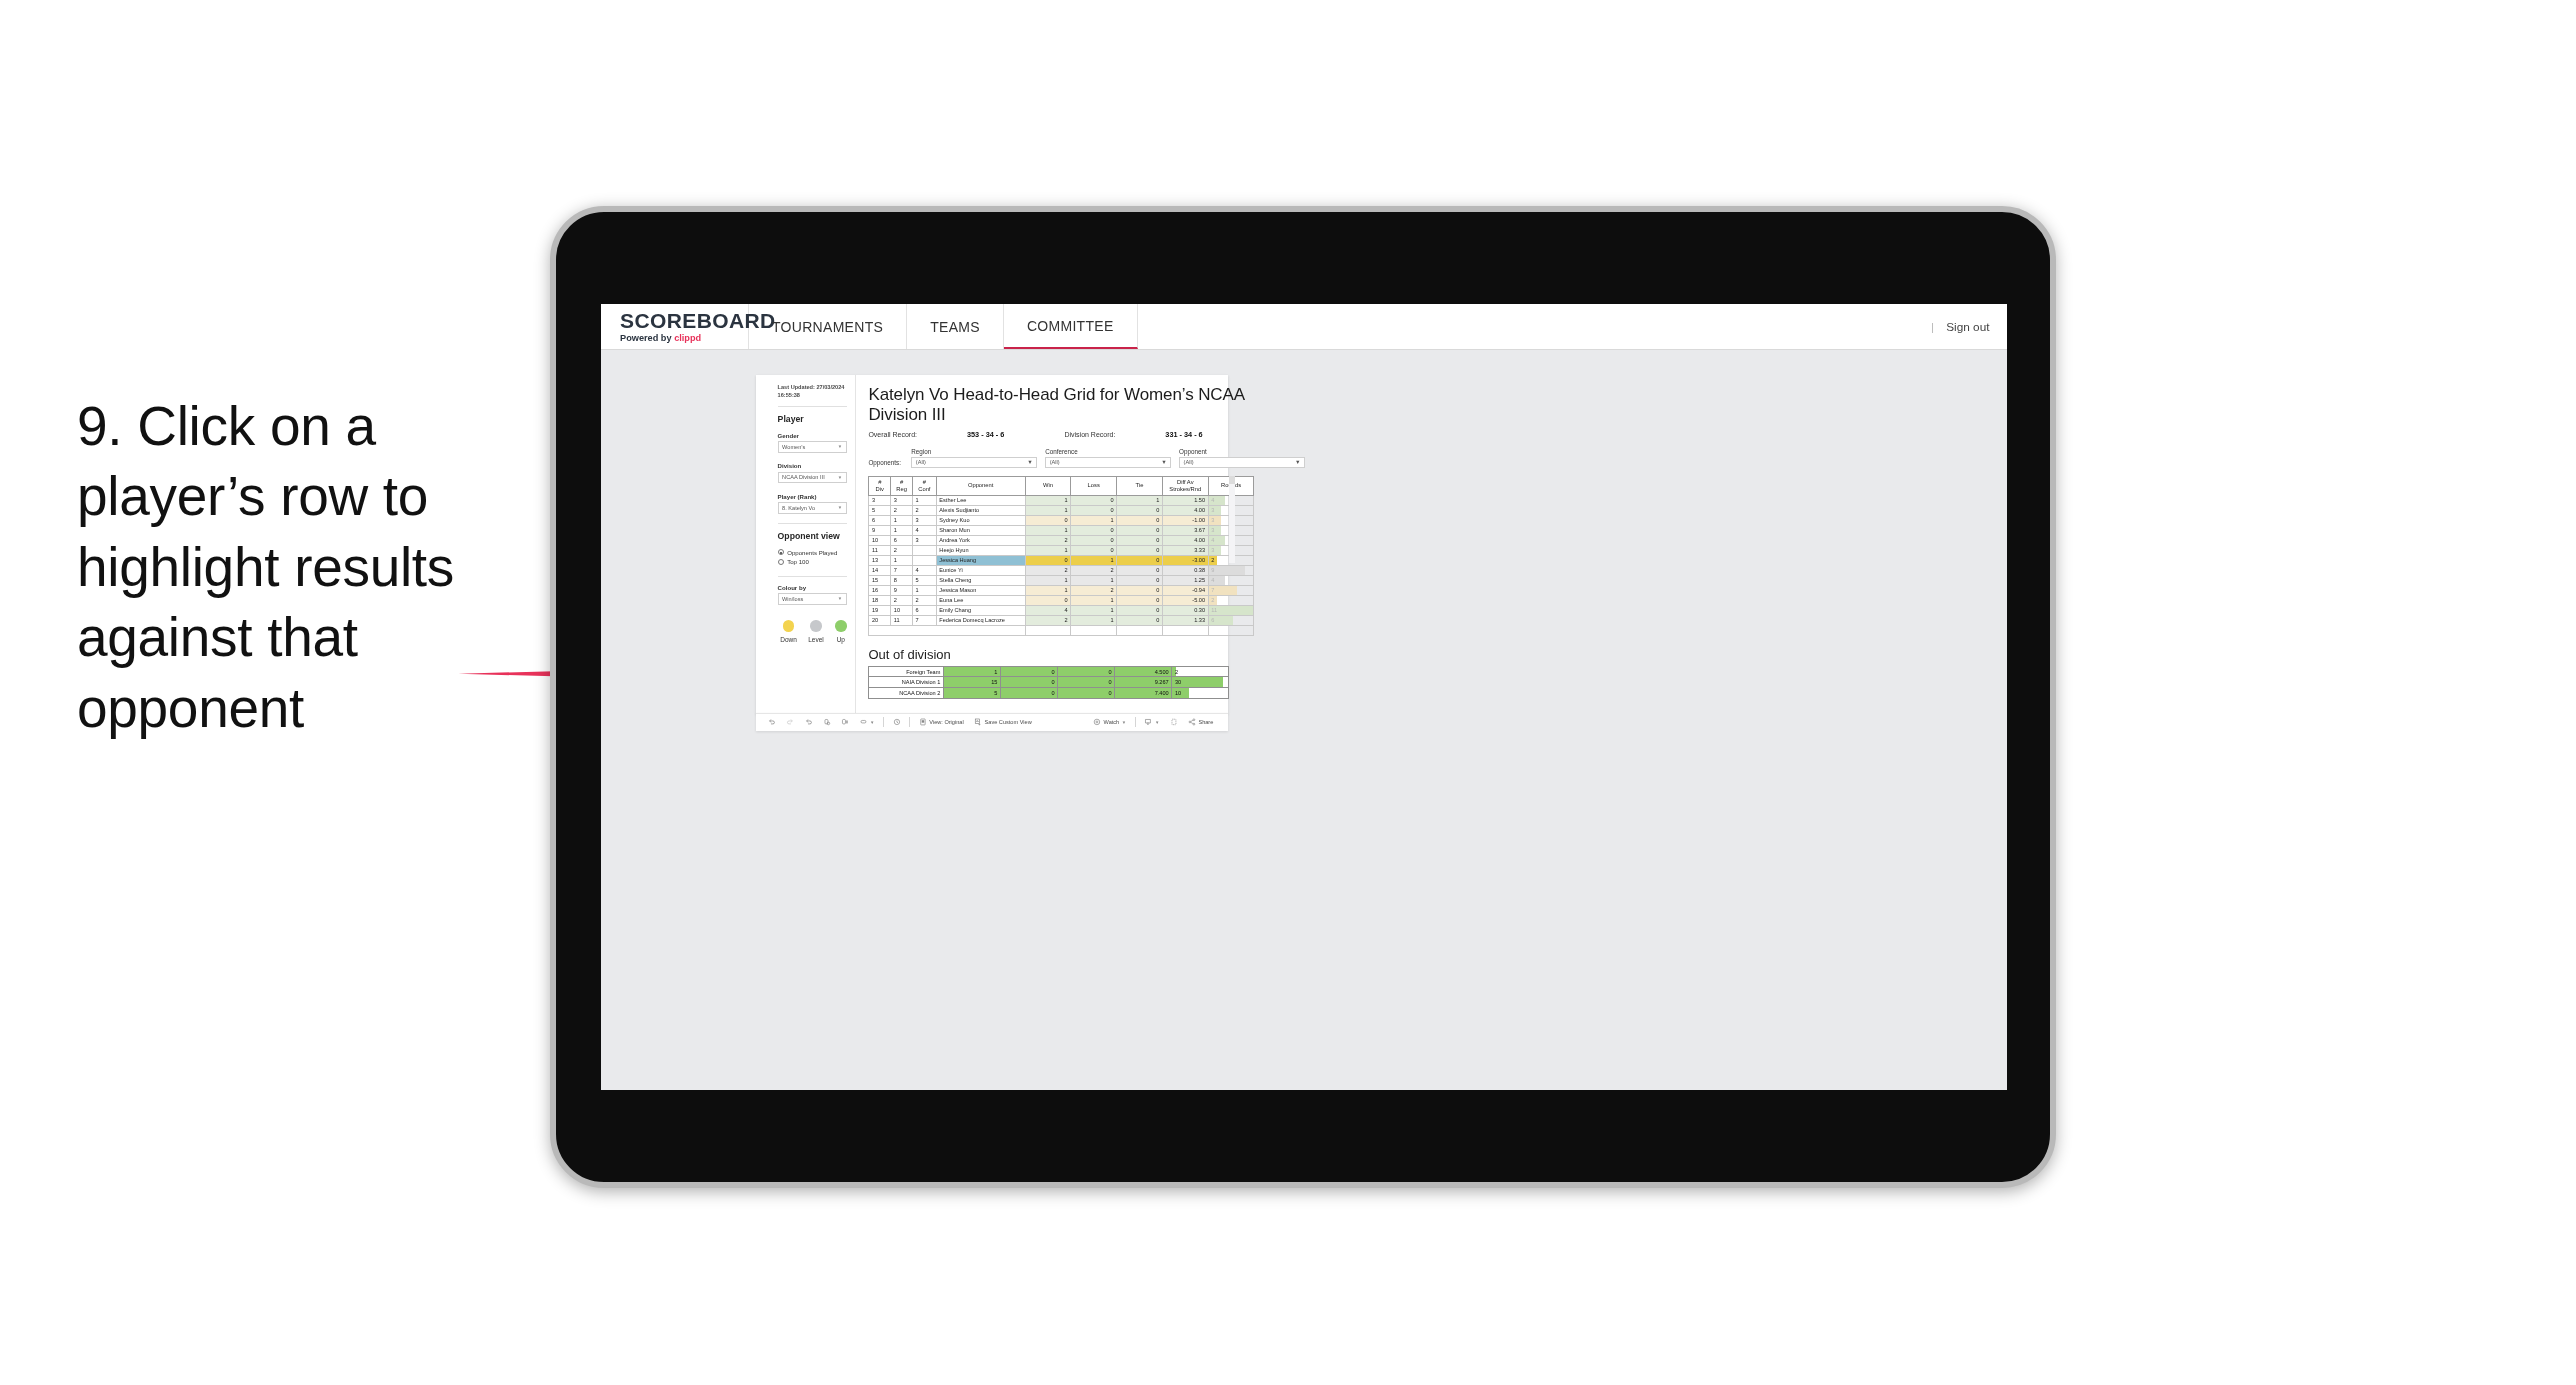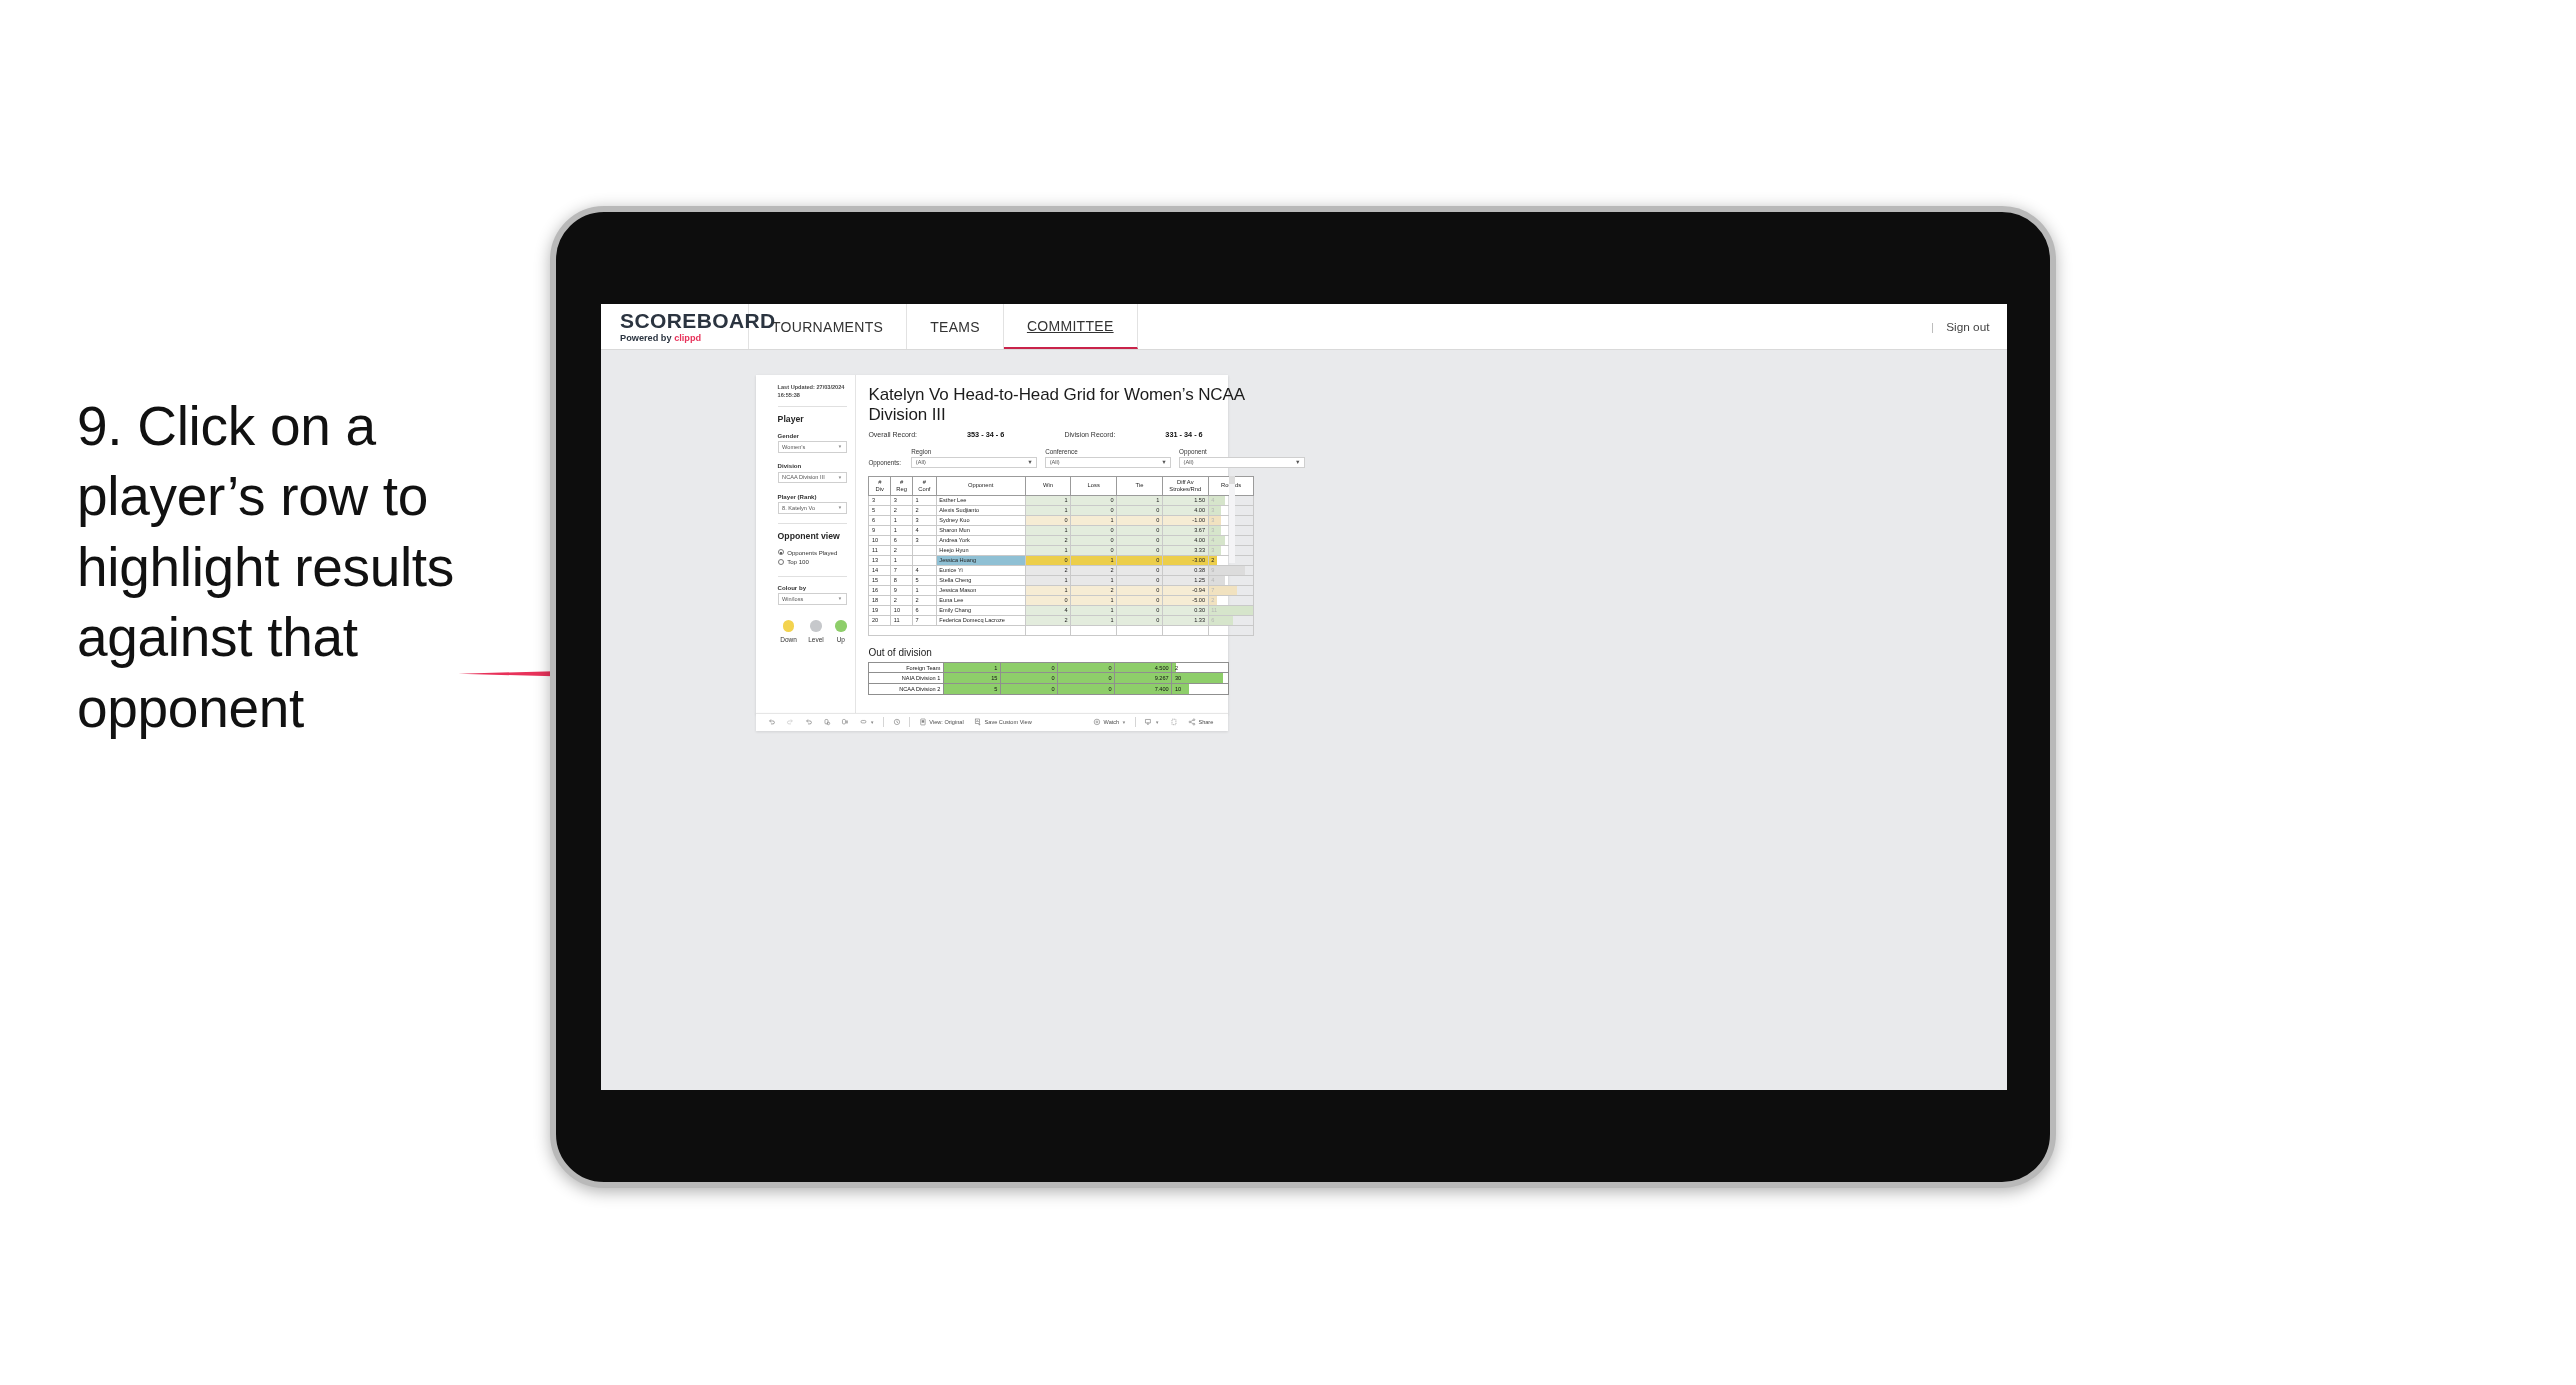--- a/index.html
+++ b/index.html
@@ -33,21 +33,21 @@
   .topbar{height:45px;background:#ffffff;display:flex;align-items:stretch;
           border-bottom:0.9px solid #d9d9d9;position:relative;}
   .brand{width:148px;display:flex;flex-direction:column;justify-content:center;
          padding-left:19px;border-right:0.9px solid #e2e2e2;box-sizing:border-box;}
   .brand .bname{font-size:21px;font-weight:bold;color:#2b3440;letter-spacing:0.4px;
                 font-family:"Liberation Sans",sans-serif;line-height:1;}
   .brand .bsub{font-size:9.2px;color:#2b3440;font-weight:bold;margin-top:2.6px;}
   .brand .bsub .pink{color:#e8325a;}
   .navitem{display:flex;align-items:center;padding:0 23px;font-size:14px;color:#333;
            border-right:0.9px solid #e2e2e2;letter-spacing:0.3px;cursor:pointer;}
-  .navitem.active{border-bottom:2.6px solid #c9234a;text-decoration:underline;}
+  .navitem.active{border-bottom:2.6px solid #c9234a;}
   .signout{position:absolute;right:17.5px;top:0;bottom:0;display:flex;align-items:center;
            font-size:11.8px;color:#444;gap:12.2px;}
   .signout .bar{color:#bbb;}
 
   
   .subnav{height:33px;background:#fafafa;border-bottom:0.9px solid #d9d9d9;
           display:flex;align-items:center;padding-left:19px;gap:31px;}
   .subnav span{font-size:11.8px;color:#3a3a3a;letter-spacing:0.3px;cursor:pointer;}
   .subnav span.active{color:#e8325a;}
 
@@ -109,21 +109,21 @@
   .g-light{background:#e3ecdd;}
   .y-light{background:#f6ecd4;}
   .gr-light{background:#e8e8e8;}
   .barbox{position:absolute;left:0;top:0;bottom:0;}
   .rndval{position:relative;z-index:2;}
   .tailrow td{height:23px;border-top:0.9px solid #9b9b9b;border-bottom:0.9px solid #9b9b9b;}
   .scrollbar{position:absolute;right:-5.2px;top:0;width:5.2px;height:87px;background:#f4f4f6;}
   .scrollthumb{position:absolute;right:-5.2px;top:0;width:5.2px;height:7.9px;background:#dcdcdc;}
 
   
-  .ood-ttl{font-size:10px;color:#1c1c1c;margin-top:11.4px;}
+  .ood-ttl{font-size:13px;color:#1c1c1c;margin-top:11.4px;}
   table.ood{border-collapse:collapse;margin-top:3.5px;width:361px;table-layout:fixed;}
   table.ood td{border:0.9px solid #8f8f8f;font-size:5.6px;color:#111;height:9.6px;padding:0 2.6px;}
   .ood-name{width:58px;text-align:right;background:#fff;}
   .ood-num{width:43px;text-align:right;background:#8ece6a;}
   .ood-bar{width:43px;text-align:left;position:relative;background:#fff;}
   .ood-fill{position:absolute;left:0;top:0;bottom:0;background:#8ece6a;}
   .ood-val{position:relative;z-index:2;}
 
   
   .toolbar{position:absolute;left:155px;top:363px;width:472px;height:17.5px;background:#fff;

